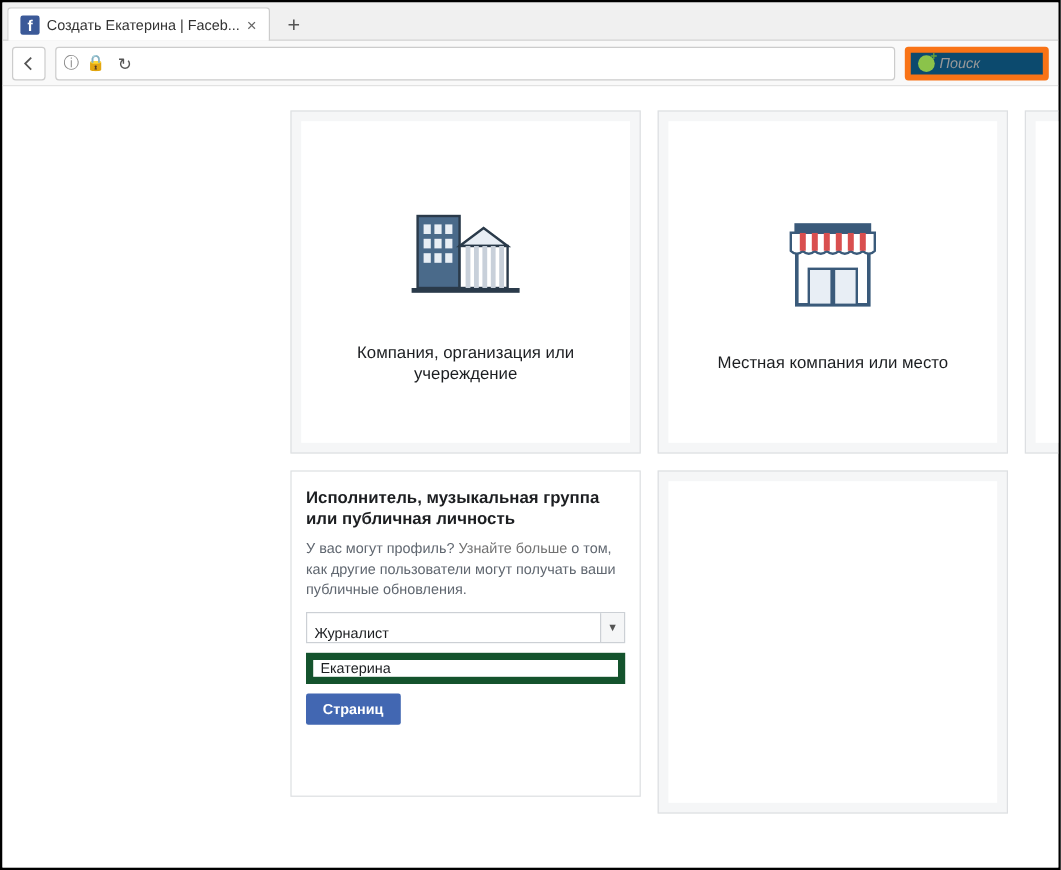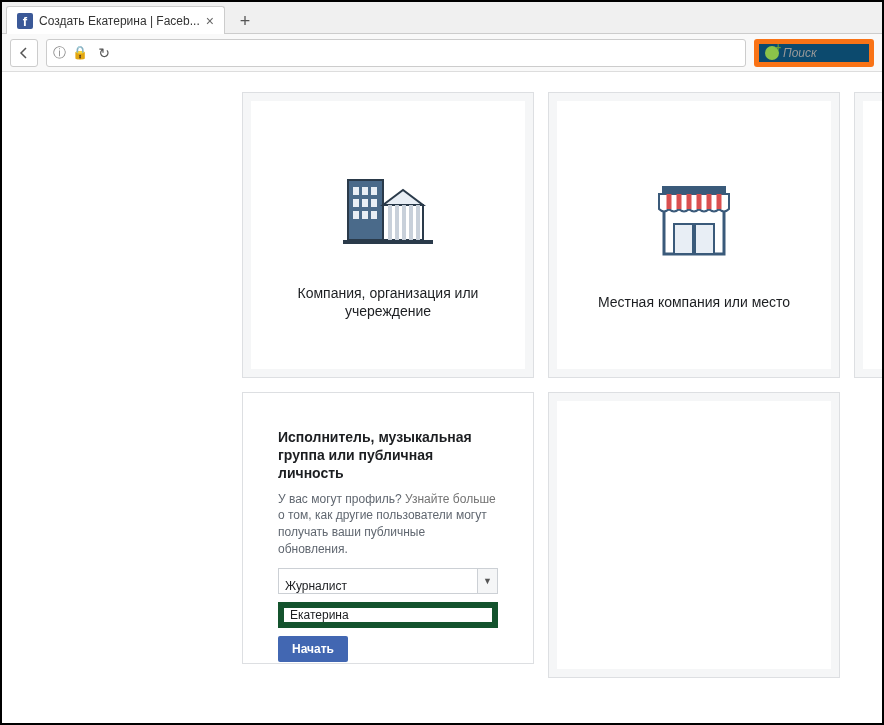--- a/index.html
+++ b/index.html
@@ -28,21 +28,21 @@
   
   
   .content { height: calc(100% - 70px); overflow: hidden; background: #fff; padding-left: 240px; padding-top: 20px;}
   .grid { display: grid; grid-template-columns: 292px 292px 40px; gap: 14px; }
   .card { border: 1px solid #dddfe2; background: #f5f6f7; height: 286px; padding: 8px; }
   .card-inner { background: #fff; width: 100%; height: 100%; display: flex; flex-direction: column; align-items: center; justify-content: center; padding: 12px; text-align: center;}
   .card-icon { width: 110px; height: 110px; display: flex; align-items: center; justify-content: center; margin-bottom: 24px;}
   .card-title { font-size: 14px; color: #1c1e21; line-height: 1.3; }
   .card.partial { overflow: hidden; }
   
-  .card.expanded { background: #fff; padding: 35px; height: 272px;}
+  .card.expanded { background: #fff; padding: 12px; height: 272px;}
   .card.expanded .heading { font-size: 14px; font-weight: bold; color: #1c1e21; line-height: 1.3; margin-bottom: 8px;}
   .card.expanded .subtext { font-size: 12px; color: #606770; line-height: 1.4; margin-bottom: 10px;}
   .card.expanded .subtext a { color: #737373; text-decoration: none;}
   .select-box { width: 100%; height: 26px; border: 1px solid #ccd0d5; background: #fff; display: flex; align-items: flex-end; padding: 0 6px; font-size: 12px; color: #1c1e21; margin-bottom: 8px; position: relative;}
   .select-box .chev { position: absolute; right: 0; top: 0; width: 20px; height: 100%; border-left: 1px solid #ccd0d5; background: #f5f6f7; display: flex; align-items: center; justify-content: center; font-size: 9px; color: #555;}
   .text-input { width: 100%; height: 26px; border: 6px solid #14532d; background: #fff; padding: 0 6px; font-size: 12px; color: #1c1e21; margin-bottom: 8px;}
   .terms { font-size: 11px; color: #606770; line-height: 1.4; margin-bottom: 10px;}
   .terms a { color: #385898; text-decoration: none;}
   .start-btn { background: #4267b2; color: #fff; border: none; padding: 6px 14px; font-size: 12px; font-weight: bold; border-radius: 2px; cursor: pointer;}
 </style>
@@ -131,21 +131,21 @@
       <div class="card expanded">
         <div class="heading">Исполнитель, музыкальная группа или публичная личность</div>
         <div class="subtext">
           <span>У вас могут профиль? </span><a href="#">Узнайте больше</a><span> о том, как другие пользователи могут получать ваши публичные обновления.</span>
         </div>
         <div class="select-box">
           <span>Журналист</span>
           <span class="chev">▼</span>
         </div>
         <input class="text-input" type="text" value="Екатерина" style="">
-        <button class="start-btn">Начать</button>
+        <button class="start-btn">Страниц</button>
       </div>
 
 
       <div class="card partial">
           <div class="card-inner"></div>
         </div>
 
     </div>
   </div>
 </div>

